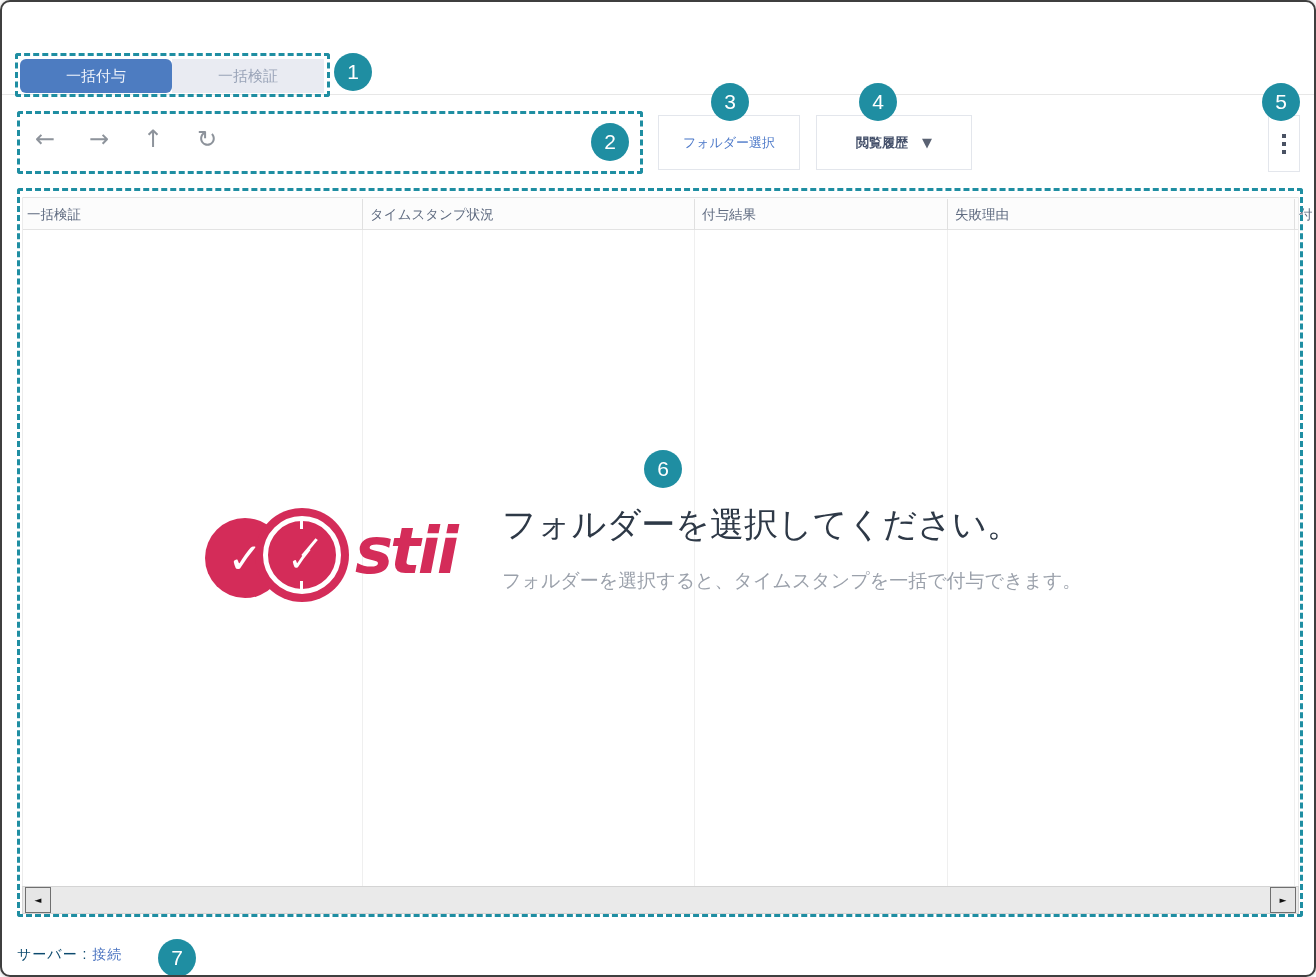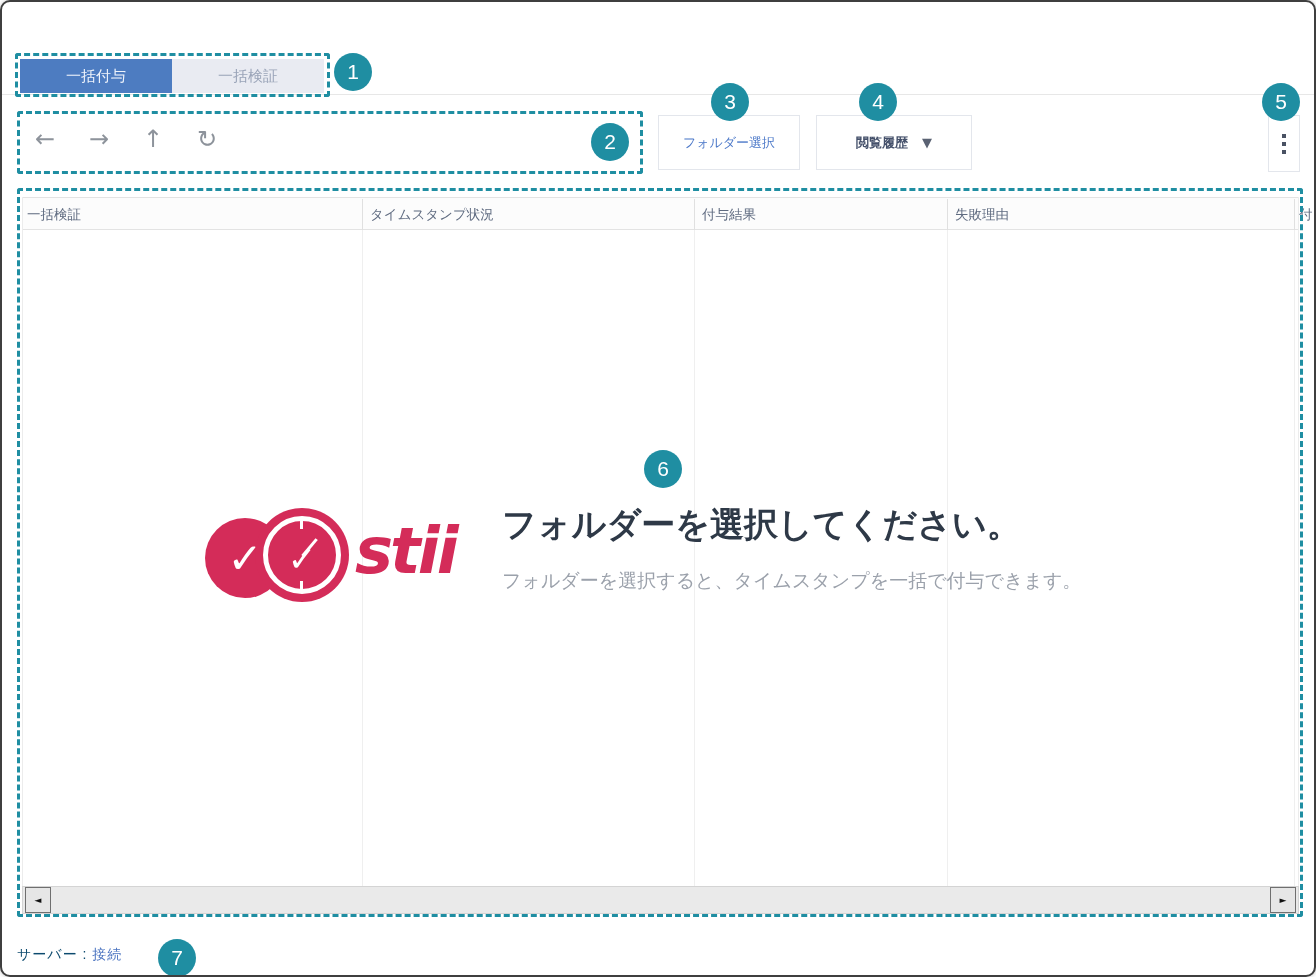--- a/index.html
+++ b/index.html
@@ -20,21 +20,21 @@
                font-size:13.5px; letter-spacing:2px; color:#1c1c1c; }
   .win-btn { position:absolute; top:8px; width:44px; height:30px; text-align:center;
              line-height:30px; font-size:15px; color:#3c3c3c; }
   .win-btn.min { left:1103px; }
   .win-btn.max { left:1178px; font-size:14px; }
   .win-btn.close { left:1254px; }
 
   
   .tab { position:absolute; top:57px; height:34px; width:152px; text-align:center;
          line-height:34px; font-size:15px; }
-  .tab.active { left:18px; background:#4d7cc1; color:#eef3fb; }
+  .tab.active { left:18px; background:#4d7cc1; color:#eef3fb;border-radius:6px; }
   .tab.inactive { left:170px; background:#e9ebf2; color:#9aa4b8; }
   .rule-under-tabs { position:absolute; left:0; right:0; top:92px; height:1px; background:#e7e7e7; }
 
   
   .nav-arrows { position:absolute; left:28px; top:116px; display:flex; gap:24px; }
   .nav-arrow { width:30px; height:42px; text-align:center; line-height:42px;
                font-size:24px; color:#8d939b; font-family:"DejaVu Sans",sans-serif; }
   .tool-btn { position:absolute; top:113px; height:55px; background:#fff;
               border:1px solid #e3e6ec; display:flex; align-items:center; justify-content:center;
               font-size:13px; }
@@ -75,21 +75,21 @@
   .clock-ring { position:absolute; inset:8px; border:5px solid #fff; border-radius:50%; }
   .clock-tick { position:absolute; background:#fff; }
   .clock-tick.t { left:45px; top:13px; width:3px; height:8px; }
   .clock-tick.b { left:45px; bottom:13px; width:3px; height:8px; }
   .clock-hand { position:absolute; left:46px; top:26px; width:3px; height:22px; background:#fff;
                 transform-origin:bottom center; transform:rotate(40deg); }
   .brand-text { position:absolute; left:150px; top:10px; font-size:64px; font-weight:800;
                 font-style:italic; color:#d42c59; letter-spacing:-3px;
                 font-family:"DejaVu Sans","Liberation Sans",sans-serif; }
   .empty-title { position:absolute; left:500px; top:500px; width:560px; font-size:34px;
-                 font-weight:bold; color:#2e3947; z-index:2; }
+                 font-weight:normal; color:#2e3947; z-index:2; }
   .empty-sub { position:absolute; left:500px; top:566px; width:640px; font-size:19px;
                color:#9ba1ab; z-index:2; }
 
   
   .hscroll { position:absolute; left:20px; top:884px; width:1277px; height:28px; background:#eaeaea;
              border:1px solid #d4d4d4; }
   .sb-btn { position:absolute; top:0; width:26px; height:26px; background:#e6e6e6;
             border:1px solid #6f6f6f; text-align:center; line-height:24px; font-size:9px; color:#111;
             font-family:"DejaVu Sans",sans-serif; }
   .sb-btn.left { left:2px; }

